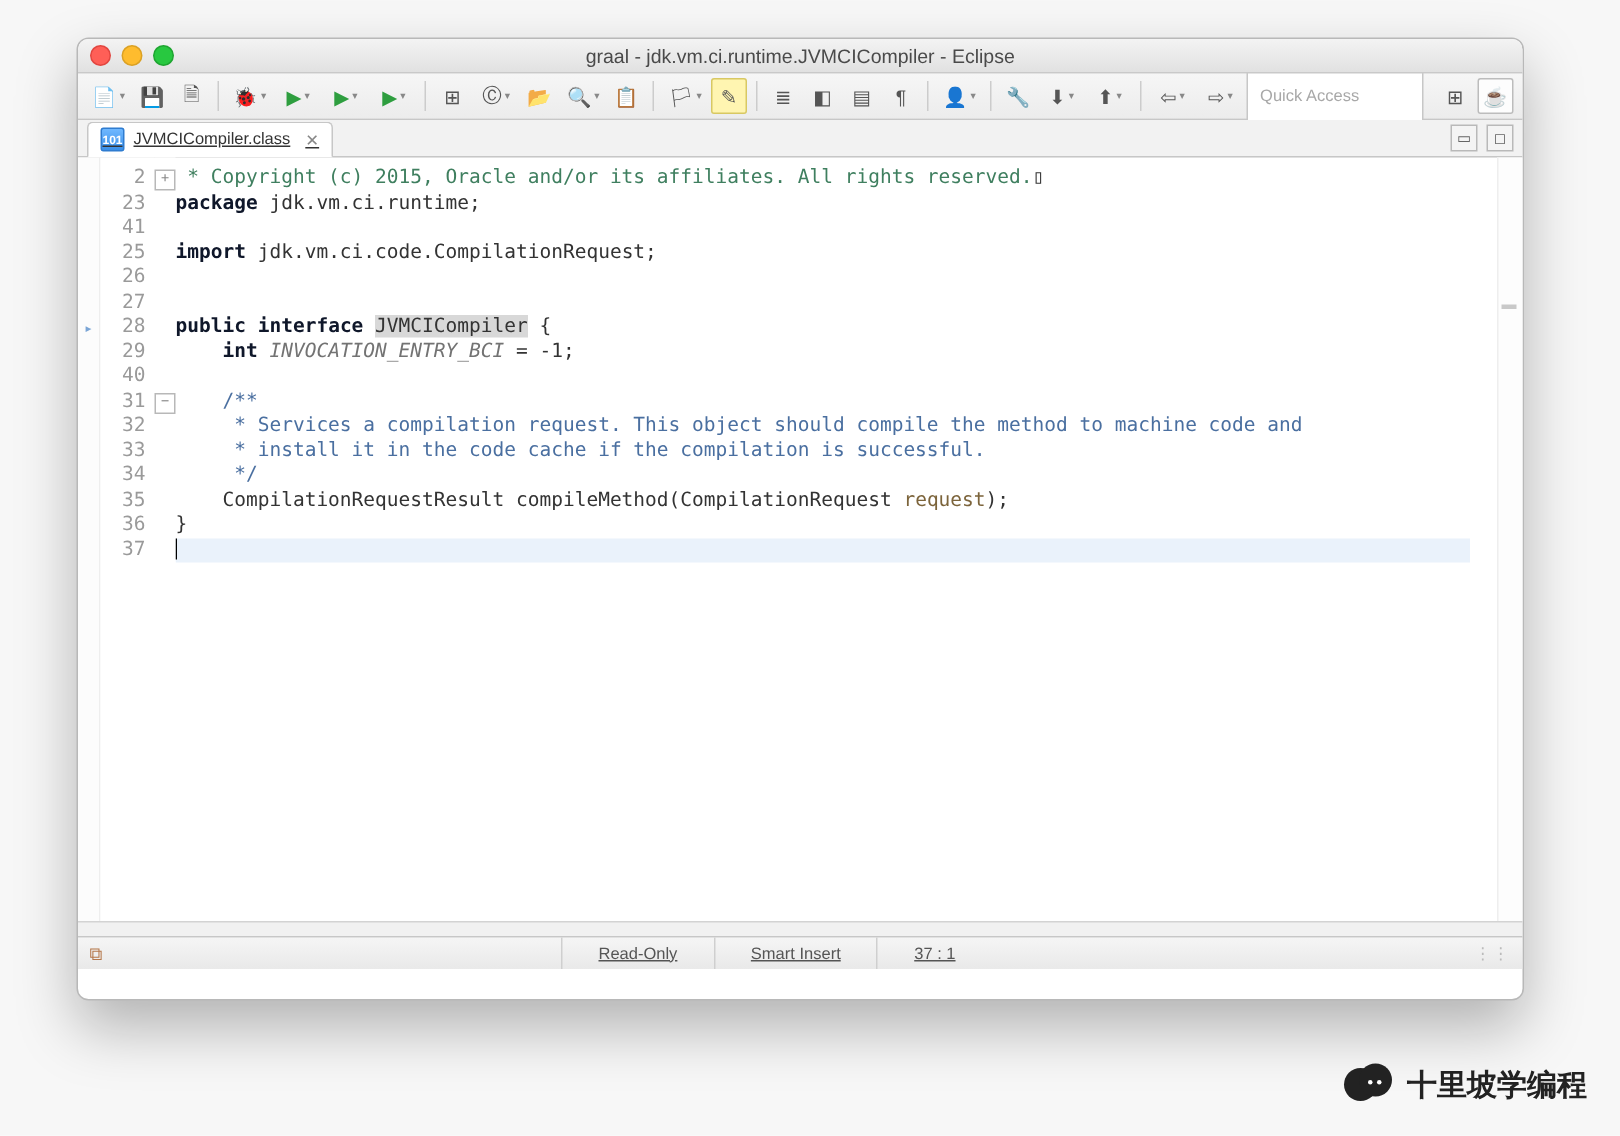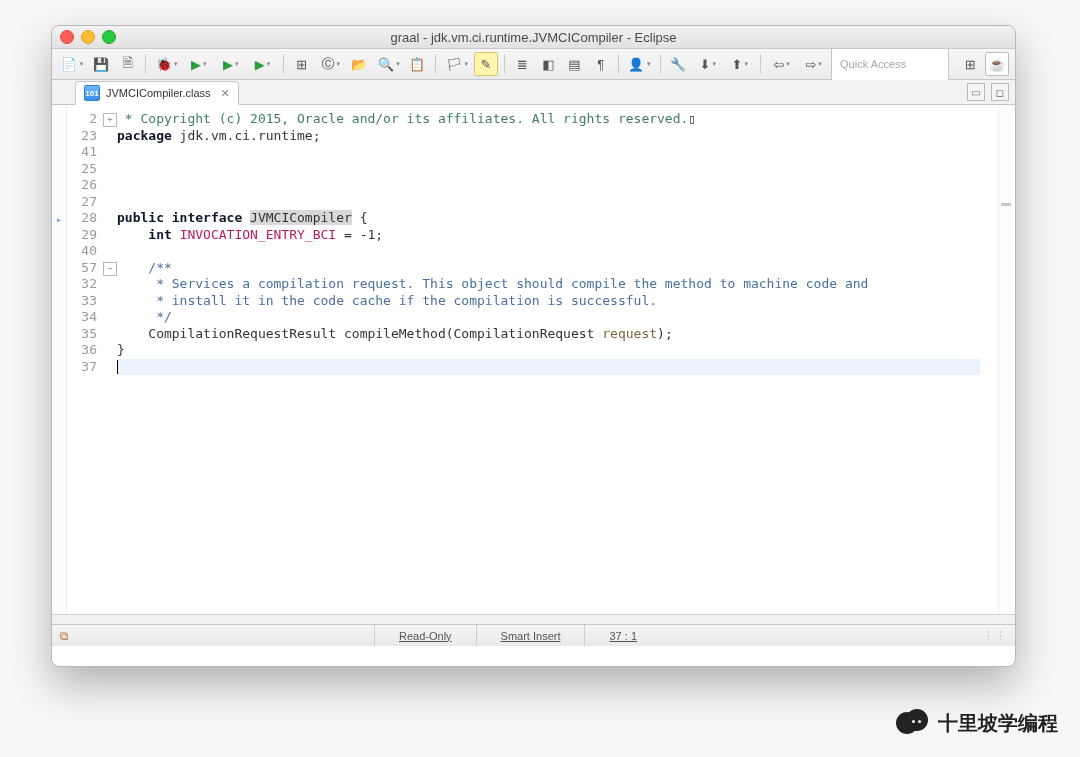--- a/index.html
+++ b/index.html
@@ -14,40 +14,40 @@
   .title{position:absolute;left:0;right:0;text-align:center;font-size:13px;color:#4a4a4a;pointer-events:none;}
   
   .toolbar{height:30px;background:linear-gradient(#f6f6f6,#ececec);border-bottom:1px solid #c7c7c7;display:flex;align-items:center;padding:0 6px;gap:3px;}
   .tbtn{width:22px;height:22px;border:1px solid transparent;border-radius:2px;display:flex;align-items:center;justify-content:center;font-size:13px;color:#555;cursor:pointer;}
   .tbtn.wdrop{width:28px;}
   .tsep{width:1px;height:20px;background:#ccc;margin:0 3px;}
   .drop{font-size:7px;color:#888;margin-left:2px;}
   .qa{margin-left:auto;width:104px;height:20px;border:1px solid #c7c7c7;border-radius:3px;background:#fff;display:flex;align-items:center;padding:16px 8px;color:#a8a8a8;font-size:11px;}
   .right-icons{display:flex;gap:3px;margin-left:6px;}
   
-  .tabstrip{height:24px;background:#f2f2f2;border-bottom:1px solid #c7c7c7;display:flex;align-items:flex-end;padding-left:23px;position:relative;}
+  .tabstrip{height:24px;background:#f2f2f2;border-bottom:1px solid #c7c7c7;display:flex;align-items:flex-end;padding-left:6px;position:relative;text-decoration:underline;}
   .tab{height:22px;background:#fff;border:1px solid #c7c7c7;border-bottom:1px solid #fff;border-radius:4px 4px 0 0;display:flex;align-items:center;padding:0 8px;gap:6px;font-size:11px;color:#333;margin-bottom:-1px;}
   .tab .jic{width:14px;height:14px;background:linear-gradient(#6fb8ff,#3a8fe8);border:1px solid #2f7cd0;border-radius:2px;font-size:8px;color:#fff;font-weight:bold;display:flex;align-items:center;justify-content:center;}
   .tab .close{font-size:11px;color:#888;margin-left:4px;}
   .strip-icons{position:absolute;right:6px;top:3px;display:flex;gap:6px;color:#666;}
   .strip-icons span{width:16px;height:16px;border:1px solid #b9b9b9;display:flex;align-items:center;justify-content:center;font-size:10px;background:#f4f4f4;}
   
   .editor{display:flex;height:509px;background:#fff;font-family:"DejaVu Sans Mono","Menlo","Consolas",monospace;font-size:13px;line-height:16.5px;}
   .gutter-ann{width:14px;background:#fcfcfc;border-right:1px solid #eee;position:relative;}
   .gutter-ann .mark{position:absolute;left:1px;width:12px;height:12px;font-size:10px;color:#7aa5d6;text-align:center;}
   .gutter-ln{width:30px;background:#fff;color:#9a9a9a;text-align:right;padding-right:6px;user-select:none;}
   .gutter-fold{width:14px;background:#fff;color:#9a9a9a;position:relative;}
   .gutter-fold .mk{position:absolute;left:0;width:12px;height:12px;border:1px solid #b8b8b8;background:#fff;font-size:9px;line-height:10px;text-align:center;color:#888;}
   .codecol{flex:1;position:relative;overflow:hidden;padding-left:2px;}
   .code-line{white-space:pre;}
   .hl-cur{position:absolute;left:0;right:18px;height:16.5px;background:#eaf2fb;z-index:0;}
   .kw{color:#0f172a;font-weight:bold;}
   .cm{color:#3f7f5f;}
   .jd{color:#4a6fa0;}
-  .st{color:#be185d;}
+  .st{color:#737373;font-style:italic;}
   .prm{color:#7c643b;}
   .hlname{background:#d8d8d8;}
   .ovr{width:16px;background:#fdfdfd;border-left:1px solid #eee;position:relative;}
   .ovr .m{position:absolute;left:2px;width:10px;height:3px;background:#c9c9c9;}
   .caret{display:inline-block;width:1px;height:14px;background:#000;vertical-align:middle;}
   
   .status{height:21px;background:linear-gradient(#f5f5f5,#e9e9e9);border-top:1px solid #c7c7c7;display:flex;align-items:center;font-size:11px;color:#555;}
   .status .cell{padding:0 24px;border-left:1px solid #cfcfcf;height:100%;display:flex;align-items:center;text-decoration:underline;}
   .status .rss{width:20px;display:flex;align-items:center;justify-content:center;font-size:12px;color:#b5774a;margin-left:2px;}
   .status .grip{margin-left:auto;color:#bbb;padding-right:8px;letter-spacing:1px;}
@@ -133,36 +133,37 @@
     <div class="gutter-ln" id="gln" style="position: relative;">
         <div style="position: absolute; top: 6px; right: 6px;">2</div>
         <div style="position: absolute; top: 22.5px; right: 6px;">23</div>
         <div style="position: absolute; top: 39px; right: 6px;">41</div>
         <div style="position: absolute; top: 55.5px; right: 6px;">25</div>
         <div style="position: absolute; top: 72px; right: 6px;">26</div>
         <div style="position: absolute; top: 88.5px; right: 6px;">27</div>
         <div style="position: absolute; top: 105px; right: 6px;">28</div>
         <div style="position: absolute; top: 121.5px; right: 6px;">29</div>
         <div style="position: absolute; top: 138px; right: 6px;">40</div>
-        <div style="position: absolute; top: 154.5px; right: 6px;">57</div>
+        <div style="position: absolute; top: 154.5px; right: 6px;">31</div>
         <div style="position: absolute; top: 171px; right: 6px;">32</div>
         <div style="position: absolute; top: 187.5px; right: 6px;">33</div>
         <div style="position: absolute; top: 204px; right: 6px;">34</div>
         <div style="position: absolute; top: 220.5px; right: 6px;">35</div>
         <div style="position: absolute; top: 237px; right: 6px;">36</div>
         <div style="position: absolute; top: 253.5px; right: 6px;">37</div>
       </div>
     <div class="gutter-fold" id="gfold">
         <div class="mk" style="top: 8px;">+</div>
         <div class="mk" style="top: 156.5px;">−</div>
       </div>
     <div class="codecol" id="codecol">
         <div class="code-line code-abs" style="top: 6px;"><span class="cm"> * Copyright (c) 2015, Oracle and/or its affiliates. All rights reserved.</span><span>▯</span></div>
         <div class="code-line code-abs" style="top: 22.5px;"><span class="kw">package</span><span> jdk.vm.ci.runtime;</span></div>
         <div class="code-line code-abs" style="top: 39px;"><span></span></div>
+        <div class="code-line code-abs" style="top: 55.5px;"><span class="kw">import</span><span> jdk.vm.ci.code.CompilationRequest;</span></div>
         <div class="code-line code-abs" style="top: 88.5px;"><span></span></div>
         <div class="code-line code-abs" style="top: 105px;"><span class="kw">public</span><span> </span><span class="kw">interface</span><span> </span><span class="hlname">JVMCICompiler</span><span> {</span></div>
         <div class="code-line code-abs" style="top: 121.5px;"><span>    </span><span class="kw">int</span><span> </span><span class="st">INVOCATION_ENTRY_BCI</span><span> = -1;</span></div>
         <div class="code-line code-abs" style="top: 138px;"><span></span></div>
         <div class="code-line code-abs" style="top: 154.5px;"><span class="jd">    /**</span></div>
         <div class="code-line code-abs" style="top: 187.5px;"><span class="jd">     * install it in the code cache if the compilation is successful.</span></div>
         <div class="code-line code-abs" style="top: 171px;"><span class="jd">     * Services a compilation request. This object should compile the method to machine code and</span></div>
         <div class="code-line code-abs" style="top: 204px;"><span class="jd">     */</span></div>
         <div class="code-line code-abs" style="top: 220.5px;"><span>    CompilationRequestResult compileMethod(CompilationRequest </span><span class="prm">request</span><span>);</span></div>
         <div class="code-line code-abs" style="top: 237px;"><span>}</span></div>

